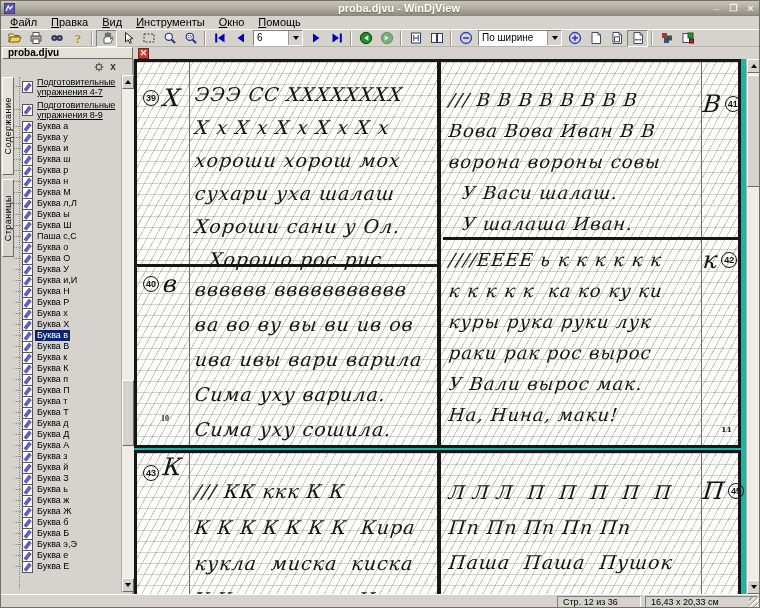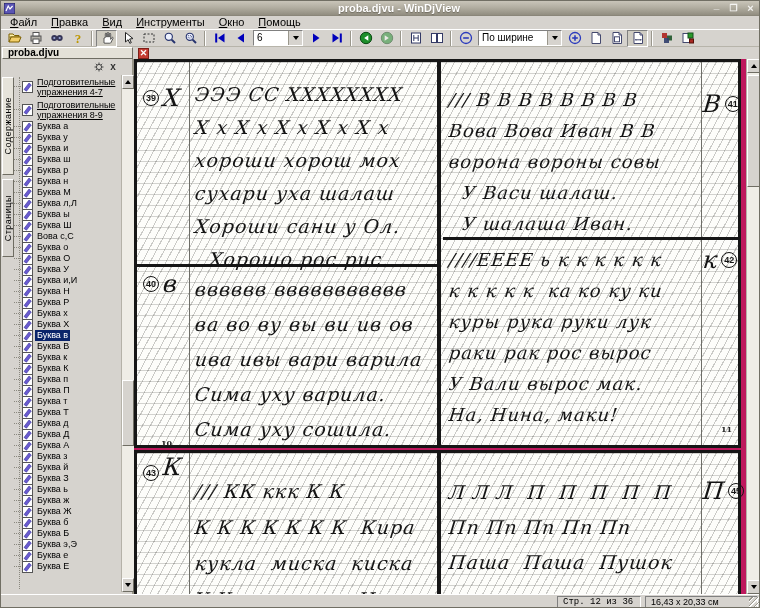--- a/index.html
+++ b/index.html
@@ -88,21 +88,21 @@
   .sb-up { top:0; } .sb-down { bottom:0; }
   .sb-thumb { position:absolute; left:0; width:100%; background:#d6d3ce;
     border:1px solid; border-color:#fff #6f6d63 #6f6d63 #fff; }
   .tri-up-s { width:0; height:0; border-left:3px solid transparent; border-right:3px solid transparent; border-bottom:4px solid #000; }
   .tri-dn-s { width:0; height:0; border-left:3px solid transparent; border-right:3px solid transparent; border-top:4px solid #000; }
   .tree-scroll { left:120px; top:16px; width:13px; height:517px; }
   .main-scroll { left:745px; top:58px; width:15px; height:535px; }
 
   
   .docview { position:absolute; left:133px; top:58px; width:612px; height:535px;
-    background:#be185d; overflow:hidden; }
+    background:#14b8a6; overflow:hidden; }
   .spread { position:absolute; left:0; width:607px; border:3px solid #161616;
     background:
       repeating-linear-gradient(180deg, rgba(60,60,55,.22) 0 1px, transparent 1px 11px),
       repeating-linear-gradient(118deg, rgba(55,55,50,.26) 0 1px, transparent 1px 7px),
       #fdfdfa; }
   .vdiv  { position:absolute; top:0; bottom:0; width:4px; background:#161616; }
   .vline { position:absolute; top:0; bottom:0; width:1px; background:#6e6e68; }
   .hdiv  { position:absolute; height:3px; background:#161616; }
   .hw { font-family:"DejaVu Serif",serif; font-style:italic; color:#141414; }
   .sec-margin { position:absolute; display:flex; align-items:center; gap:4px; }
@@ -113,21 +113,21 @@
   .sec-lines { position:absolute; }
   .hw-line { white-space:pre; transform:skewX(-6deg); letter-spacing:1px; }
   .corner { position:absolute; font:bold 8px "DejaVu Serif",serif; color:#222; }
 
   
   .statusbar { position:absolute; left:0; top:593px; width:760px; height:15px;
     background:#d6d3ce; border-top:1px solid #fff; }
   .sb-field { position:absolute; top:1px; height:13px; border:1px solid;
     border-color:#808080 #fff #fff #808080; font-size:9px; line-height:11px;
     color:#000; padding:0 5px; }
-  .sb-page { right:120px; width:84px;font-family:Liberation Mono, monospace; }
+  .sb-page { right:120px; width:84px; }
   .sb-size { right:3px; width:113px; }
   .grip { position:absolute; right:0; bottom:0; width:12px; height:12px;
     background:repeating-linear-gradient(135deg, transparent 0 2px, #9a978c 2px 3px, #fff 3px 4px); }
 </style>
 </head>
 <body>
 
 <div class="titlebar">
   <svg class="app-icon" viewBox="0 0 11 11">
     <rect width="11" height="11" fill="#5a55b4" stroke="#22215a"></rect>
@@ -428,21 +428,21 @@
             <rect x="0.5" y="0.5" width="10" height="11" fill="#fff" stroke="#555"></rect>
             <path d="M2 8.5 L7 2 L9.3 4 L4.5 10.2 Z" fill="#6a5bd0" stroke="#38329a" stroke-width="0.6"></path>
           </svg></span>
         <span class="tree-label">Буква Ш</span>
       </div>
       <div class="tree-item">
         <span class="doc-icon"><svg width="11" height="12" viewBox="0 0 11 12">
             <rect x="0.5" y="0.5" width="10" height="11" fill="#fff" stroke="#555"></rect>
             <path d="M2 8.5 L7 2 L9.3 4 L4.5 10.2 Z" fill="#6a5bd0" stroke="#38329a" stroke-width="0.6"></path>
           </svg></span>
-        <span class="tree-label">Вова с,С</span>
+        <span class="tree-label">Паша с,С</span>
       </div>
       <div class="tree-item">
         <span class="doc-icon"><svg width="11" height="12" viewBox="0 0 11 12">
             <rect x="0.5" y="0.5" width="10" height="11" fill="#fff" stroke="#555"></rect>
             <path d="M2 8.5 L7 2 L9.3 4 L4.5 10.2 Z" fill="#6a5bd0" stroke="#38329a" stroke-width="0.6"></path>
           </svg></span>
         <span class="tree-label">Буква о</span>
       </div>
       <div class="tree-item">
         <span class="doc-icon"><svg width="11" height="12" viewBox="0 0 11 12">
@@ -693,21 +693,21 @@
         <div class="circ">40</div>
         <div class="mletter hw">в</div>
       </div>
       <div class="sec-lines" style="left: 58px; top: 210px;">
         <div class="hw hw-line" style="height: 35px; line-height: 35px; font-size: 19px;">вввввв ввввввввввв</div>
         <div class="hw hw-line" style="height: 35px; line-height: 35px; font-size: 19px;">ва во ву вы ви ив ов</div>
         <div class="hw hw-line" style="height: 35px; line-height: 35px; font-size: 19px;">ива ивы вари варила</div>
         <div class="hw hw-line" style="height: 35px; line-height: 35px; font-size: 19px;">Сима уху варила.</div>
         <div class="hw hw-line" style="height: 35px; line-height: 35px; font-size: 19px;">Сима уху сошила.</div>
       </div>
-      <div class="corner" style="left: 24px; top: 376px;">10</div>
+      <div class="corner" style="left: 24px; top: 352px; font-family: Liberation Serif, serif;">10</div>
       <div class="sec-margin" style="left: 566px; top: 184px;">
         <div class="mletter hw">к</div>
         <div class="circ">42</div>
       </div>
       <div class="sec-lines" style="left: 312px; top: 182px;">
         <div class="hw hw-line" style="height: 31px; line-height: 31px; font-size: 18px;">////ЕЕЕЕ ь к к к к к к</div>
         <div class="hw hw-line" style="height: 31px; line-height: 31px; font-size: 18px;">к к к к к  ка ко ку ки</div>
         <div class="hw hw-line" style="height: 31px; line-height: 31px; font-size: 18px;">куры рука руки лук</div>
         <div class="hw hw-line" style="height: 31px; line-height: 31px; font-size: 18px;">раки рак рос вырос</div>
         <div class="hw hw-line" style="height: 31px; line-height: 31px; font-size: 18px;">У Вали вырос мак.</div>

